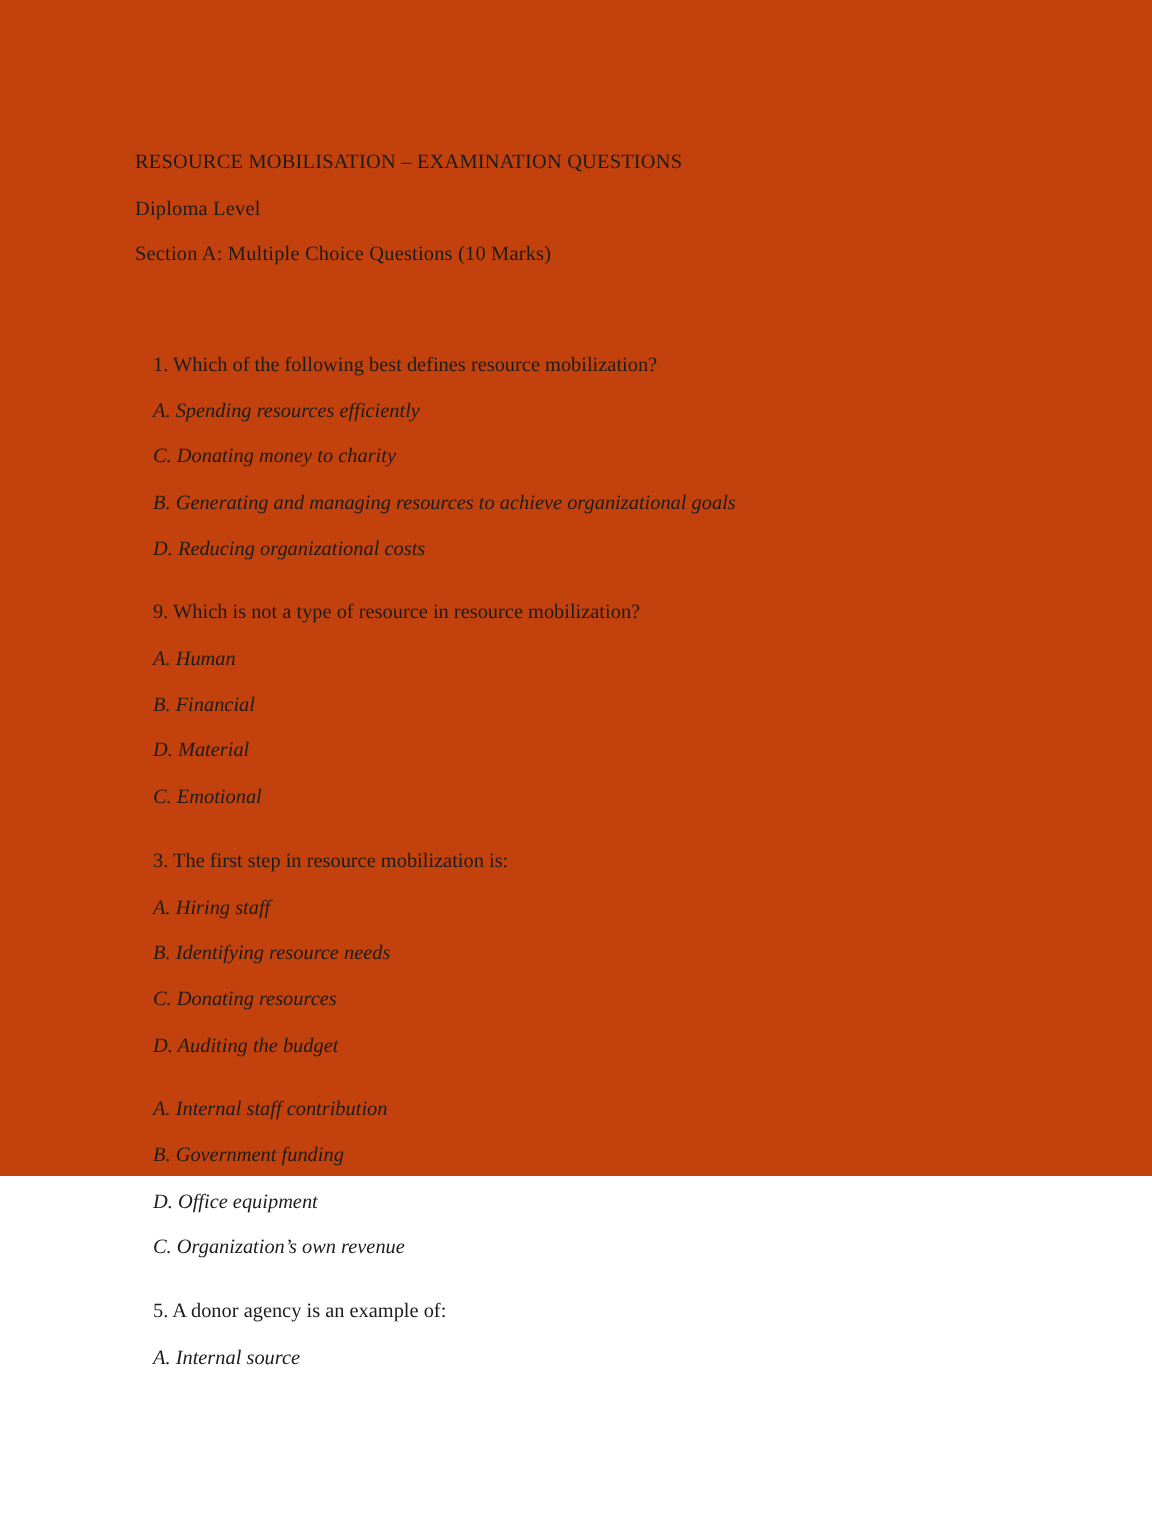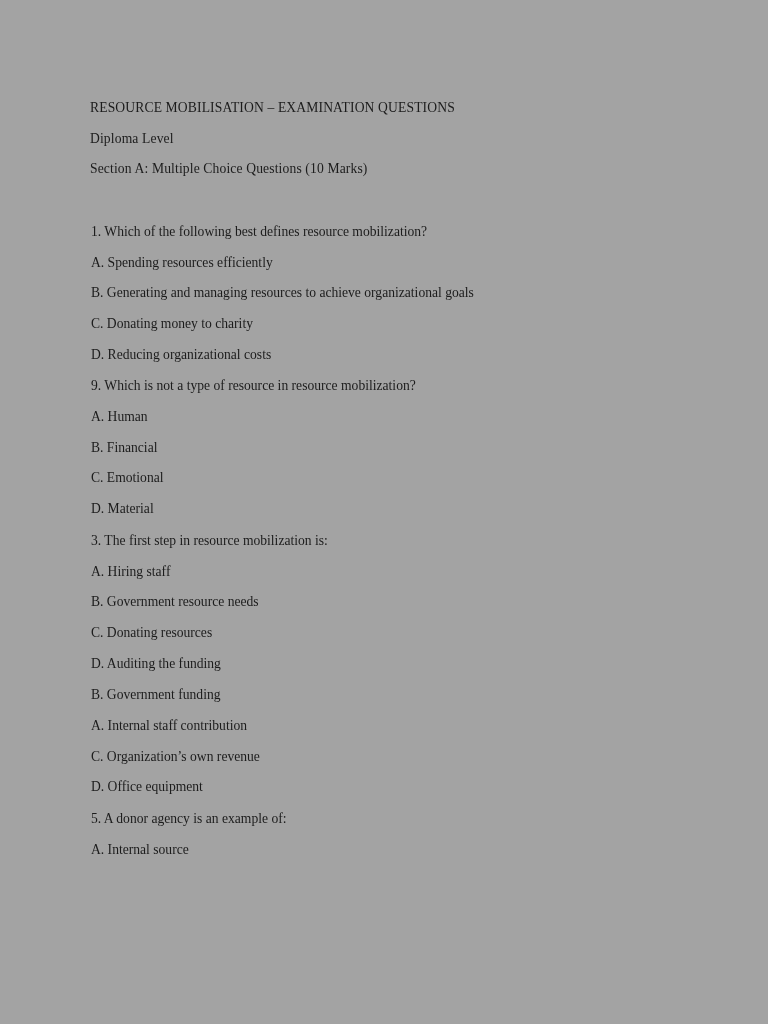--- a/index.html
+++ b/index.html
@@ -13,22 +13,22 @@
     height: 1024px;
     overflow: hidden;
     font-family: "Liberation Serif", "DejaVu Serif", serif;
     color: #1c1c1c;
     -webkit-font-smoothing: antialiased;
   }
 
   .page {
     position: relative;
     width: 768px;
-    height: 1024px;
-    background: #a3a3a3;
+    height: 784px;
+    background: #c2410c;
     box-sizing: border-box;
     padding: 10px;
   }
 
   .doc-body {
     position: absolute;
     left: 90px;
     top: 93px;
     width: 600px;
   }
@@ -44,82 +44,83 @@
 
   .para.bold {
     font-weight: normal;
   }
 
   .spacer {
     height: 30.7px;
   }
 
   .qblock {
-    margin: 1px;
+    margin: 12px;
     padding: 0;
   }
 
   .question {
     margin: 0;
     padding: 0;
     font-size: 13.6px;
     line-height: 30.7px;
   }
 
   .option {
     margin: 0;
     padding: 0;
     font-size: 13.6px;
     line-height: 30.7px;
+    font-style: italic;
   }
 </style>
 </head>
 <body>
 
 <div class="page">
   <div class="doc-body">
 
     <p class="para">RESOURCE MOBILISATION – EXAMINATION QUESTIONS</p>
 
     <p class="para">Diploma Level</p>
 
     <p class="para bold">Section A: Multiple Choice Questions (10 Marks)</p>
 
 
     <div class="spacer"></div>
 
     <div class="qblock">
       <p class="question">1. Which of the following best defines resource mobilization?</p>
       <p class="option">A. Spending resources efficiently</p>
+      <p class="option">C. Donating money to charity</p>
       <p class="option">B. Generating and managing resources to achieve organizational goals</p>
-      <p class="option">C. Donating money to charity</p>
       <p class="option">D. Reducing organizational costs</p>
     </div>
 
     <div class="qblock">
       <p class="question">9. Which is not a type of resource in resource mobilization?</p>
       <p class="option">A. Human</p>
       <p class="option">B. Financial</p>
+      <p class="option">D. Material</p>
       <p class="option">C. Emotional</p>
-      <p class="option">D. Material</p>
     </div>
 
     <div class="qblock">
       <p class="question">3. The first step in resource mobilization is:</p>
       <p class="option">A. Hiring staff</p>
-      <p class="option">B. Government resource needs</p>
+      <p class="option">B. Identifying resource needs</p>
       <p class="option">C. Donating resources</p>
-      <p class="option">D. Auditing the funding</p>
+      <p class="option">D. Auditing the budget</p>
     </div>
 
     <div class="qblock">
+      <p class="option">A. Internal staff contribution</p>
       <p class="option">B. Government funding</p>
-      <p class="option">A. Internal staff contribution</p>
+      <p class="option">D. Office equipment</p>
       <p class="option">C. Organization’s own revenue</p>
-      <p class="option">D. Office equipment</p>
     </div>
 
     <div class="qblock">
       <p class="question">5. A donor agency is an example of:</p>
       <p class="option">A. Internal source</p>
     </div>
 
   </div>
 </div>
 

